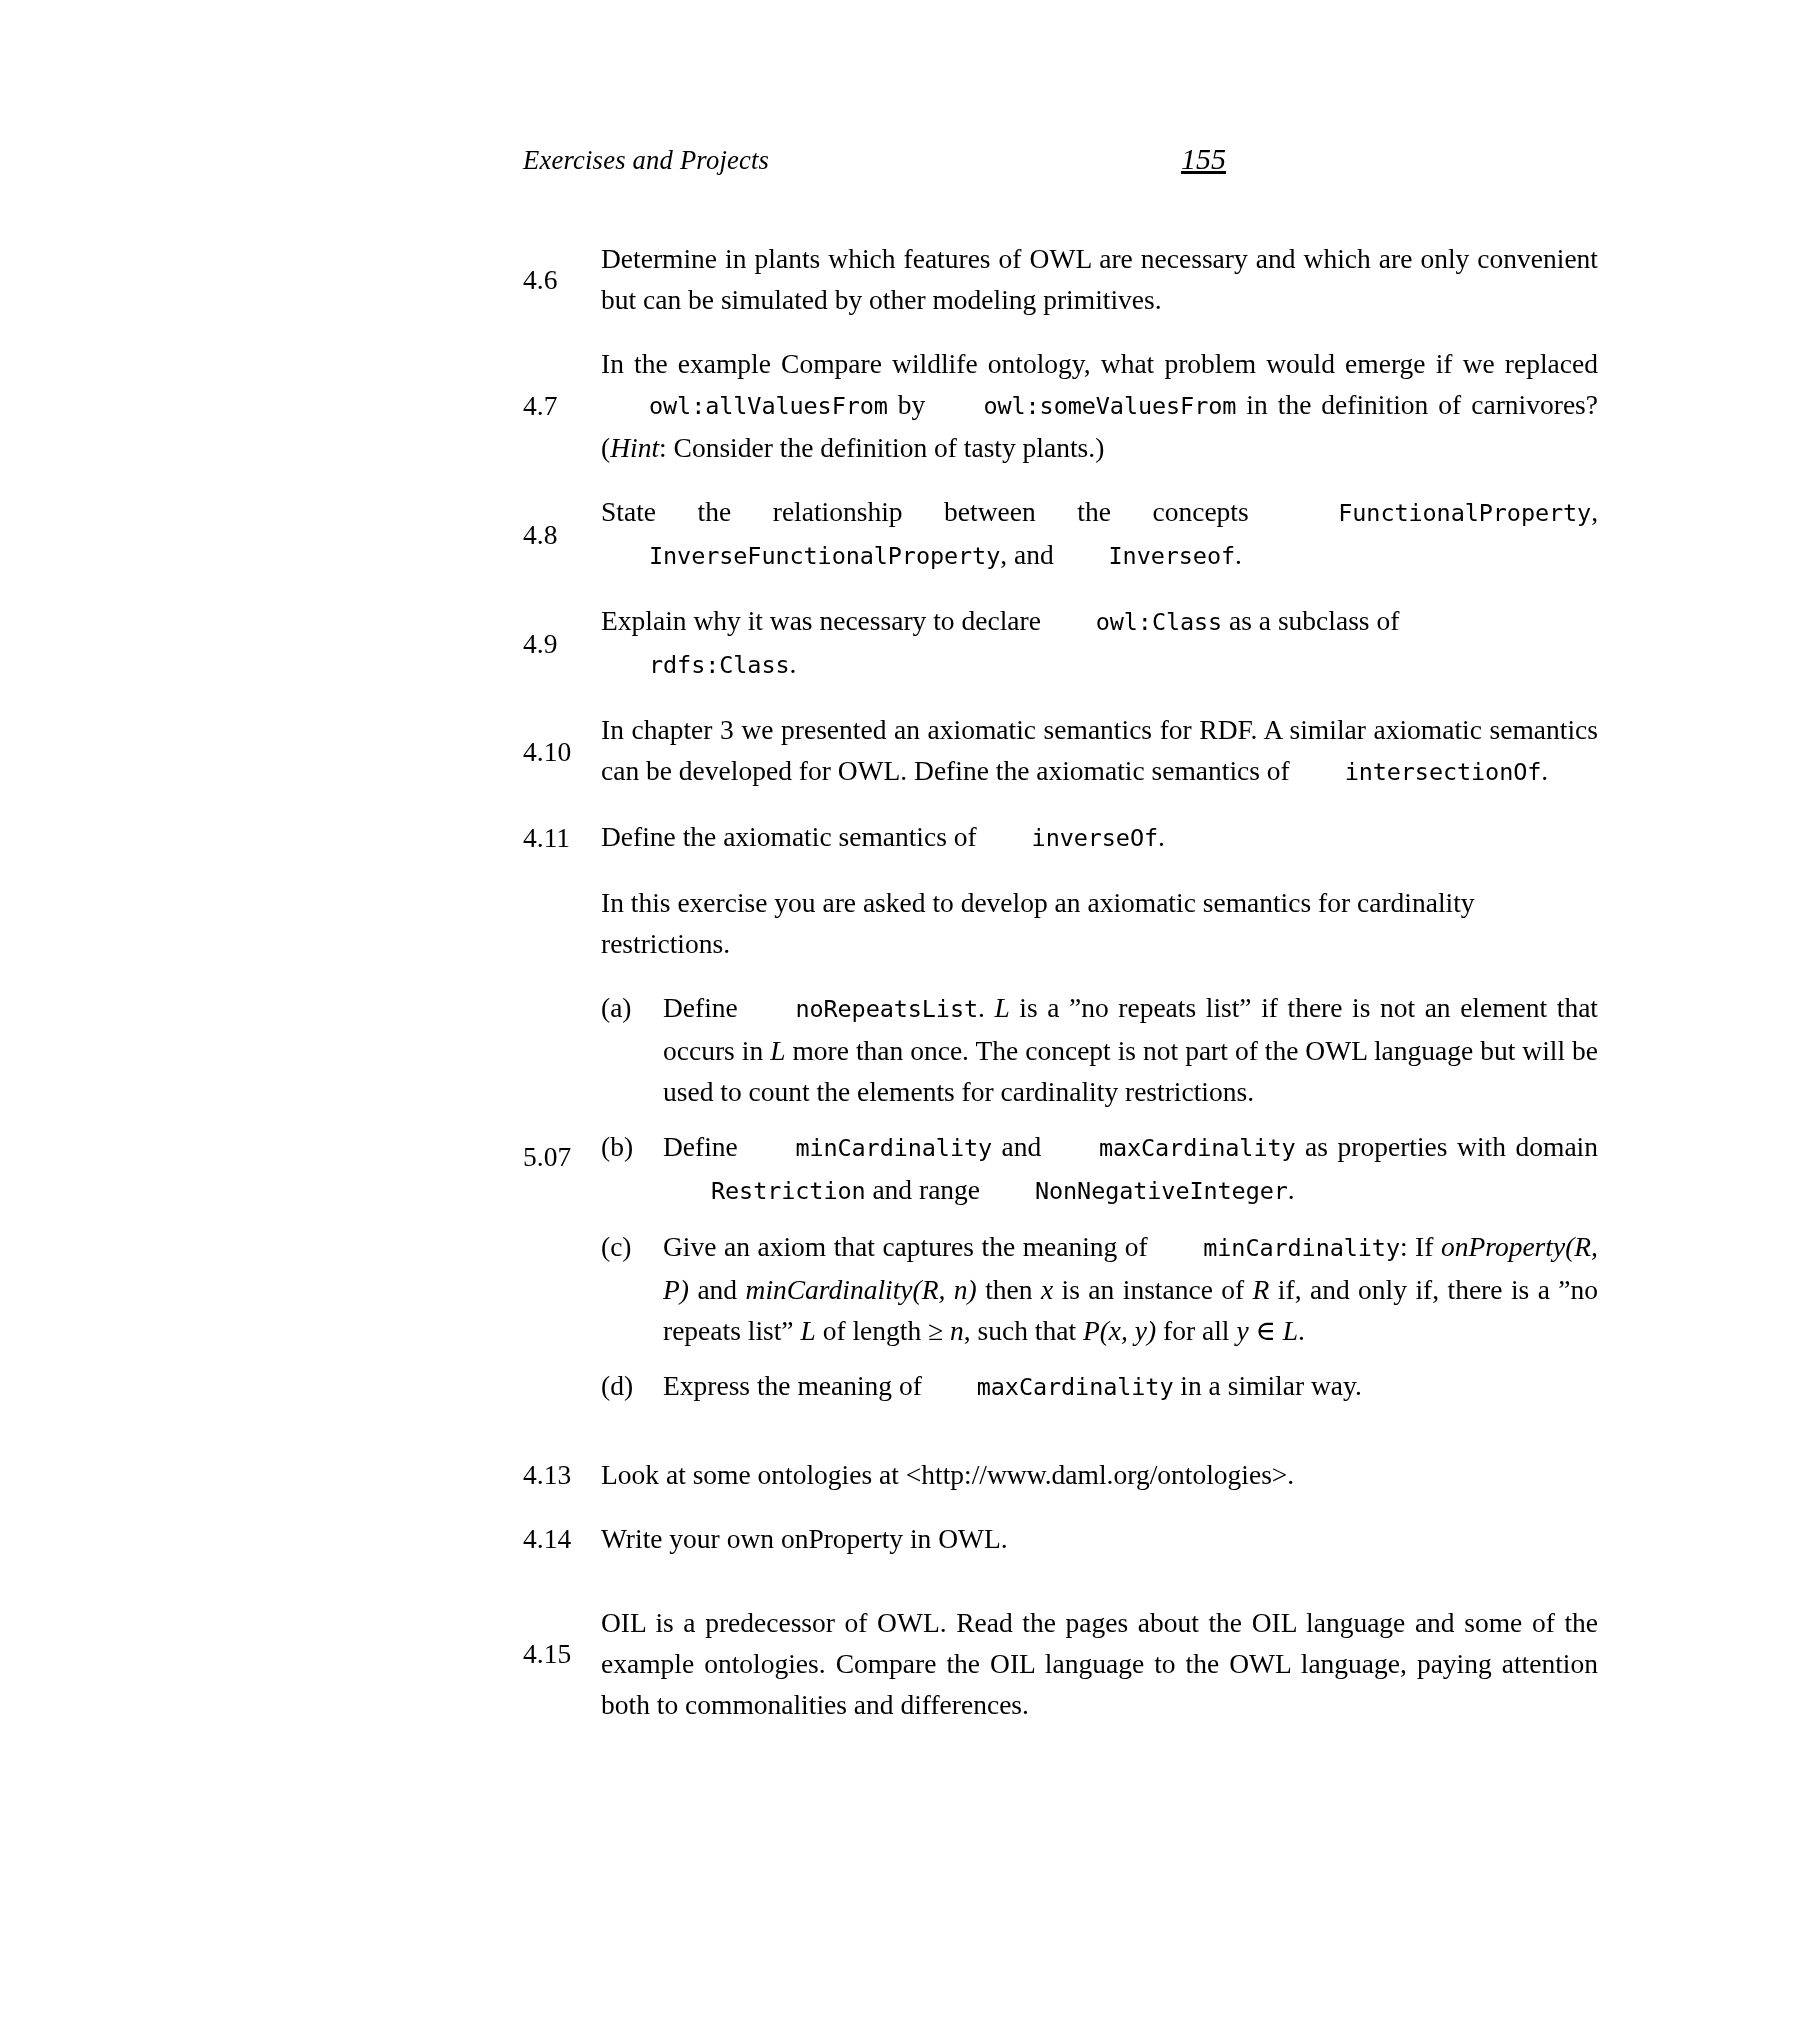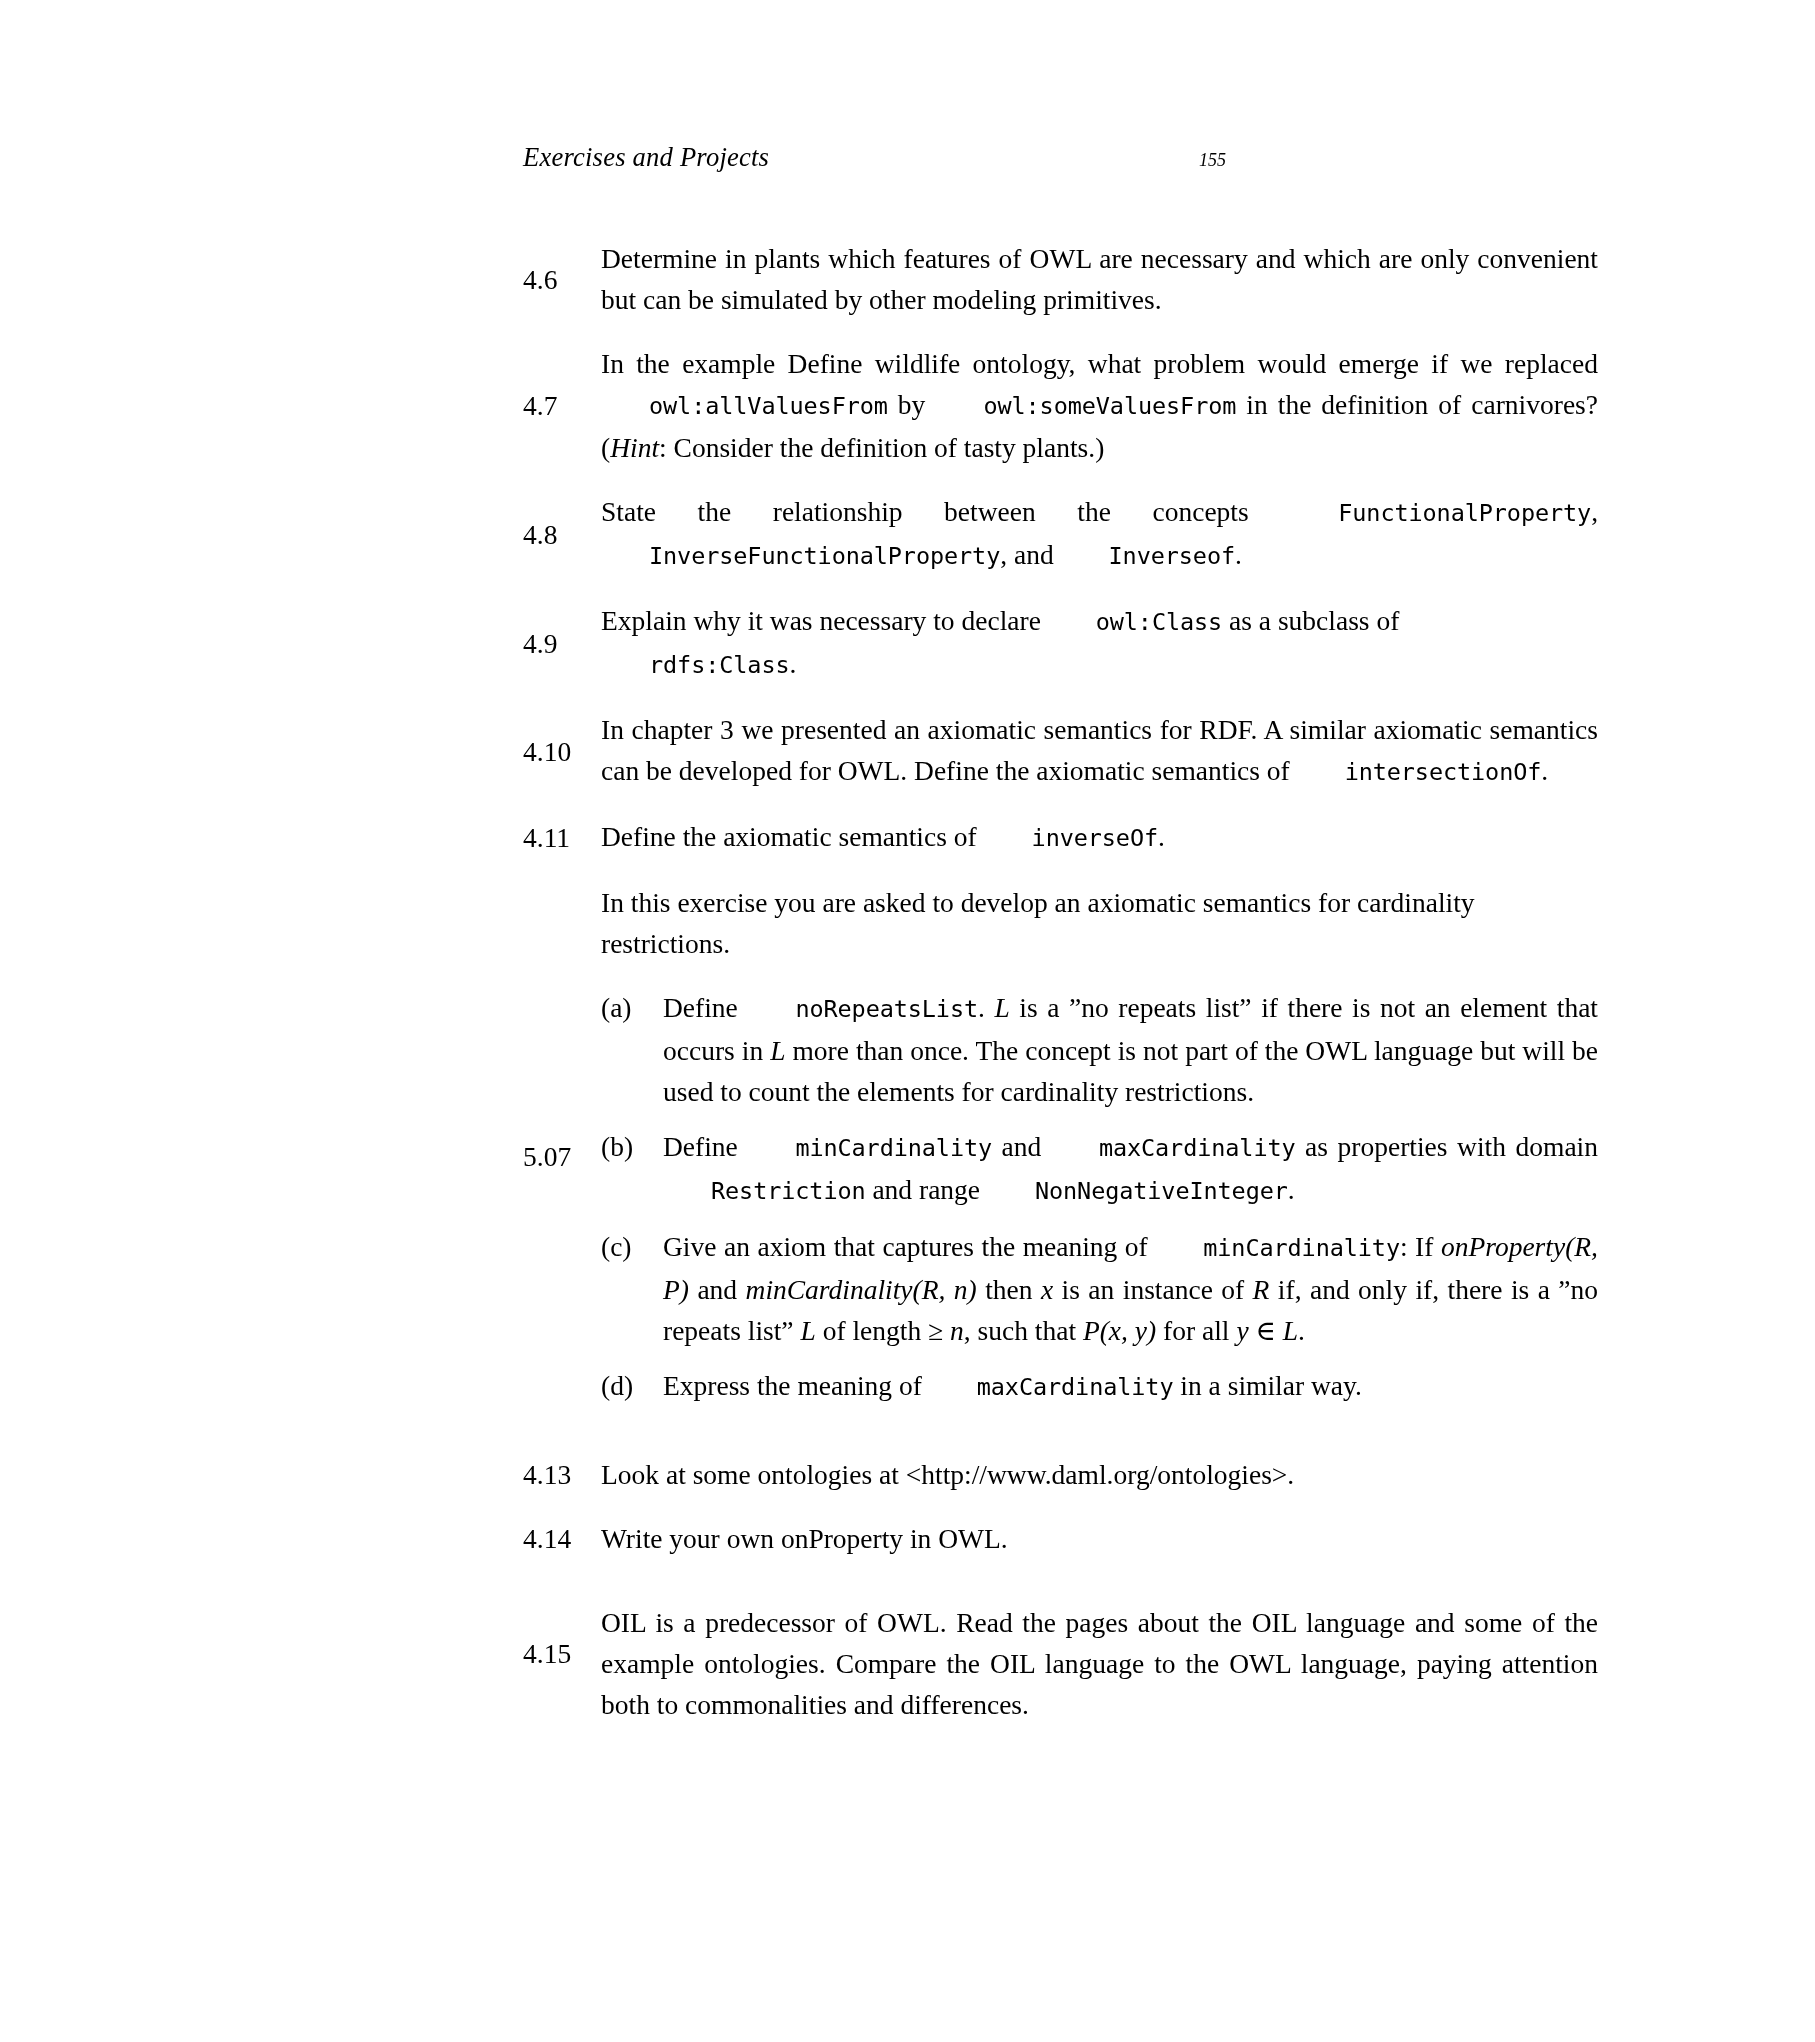--- a/index.html
+++ b/index.html
@@ -28,21 +28,22 @@
     align-items: baseline;
     justify-content: space-between;
   }
   .running-head-title {
     font-style: italic;
     font-size: 26.6px;
     letter-spacing: 0.2px;
   }
   .running-head-folio {
     font-style: italic;
-    font-size: 18px;
+    font-size: 30px;
+    text-decoration: underline;
   }
 
   
   .body-block {
     position: absolute;
     left: 523px;
     top: 238px;
     width: 1075px;
   }
 
@@ -130,21 +131,21 @@
     <ol class="ex-list" id="ex-list">
         <li class="ex-item">
           <span class="ex-num">4.6</span>
           <div style="flex: 1 1 auto;">
             <div class="ex-body">Determine in plants which features of OWL are necessary and which are only convenient but can be simulated by other modeling primitives.</div>
           </div>
         </li>
         <li class="ex-item">
           <span class="ex-num">4.7</span>
           <div style="flex: 1 1 auto;">
-            <div class="ex-body"><span>In the example Define wildlife ontology, what problem would emerge if we replaced </span><span class="tt">owl:allValuesFrom</span><span> by </span><span class="tt">owl:someValuesFrom</span><span> in the definition of carnivores? (</span><span class="it">Hint</span><span>: Consider the definition of tasty plants.)</span></div>
+            <div class="ex-body"><span>In the example Compare wildlife ontology, what problem would emerge if we replaced </span><span class="tt">owl:allValuesFrom</span><span> by </span><span class="tt">owl:someValuesFrom</span><span> in the definition of carnivores? (</span><span class="it">Hint</span><span>: Consider the definition of tasty plants.)</span></div>
           </div>
         </li>
         <li class="ex-item">
           <span class="ex-num">4.8</span>
           <div style="flex: 1 1 auto;">
             <div class="ex-body"><span>State the relationship between the concepts </span><span class="tt">FunctionalProperty</span><span>, </span><span class="tt">InverseFunctionalProperty</span><span>, and </span><span class="tt">Inverseof</span><span>.</span></div>
           </div>
         </li>
         <li class="ex-item">
           <span class="ex-num">4.9</span>

